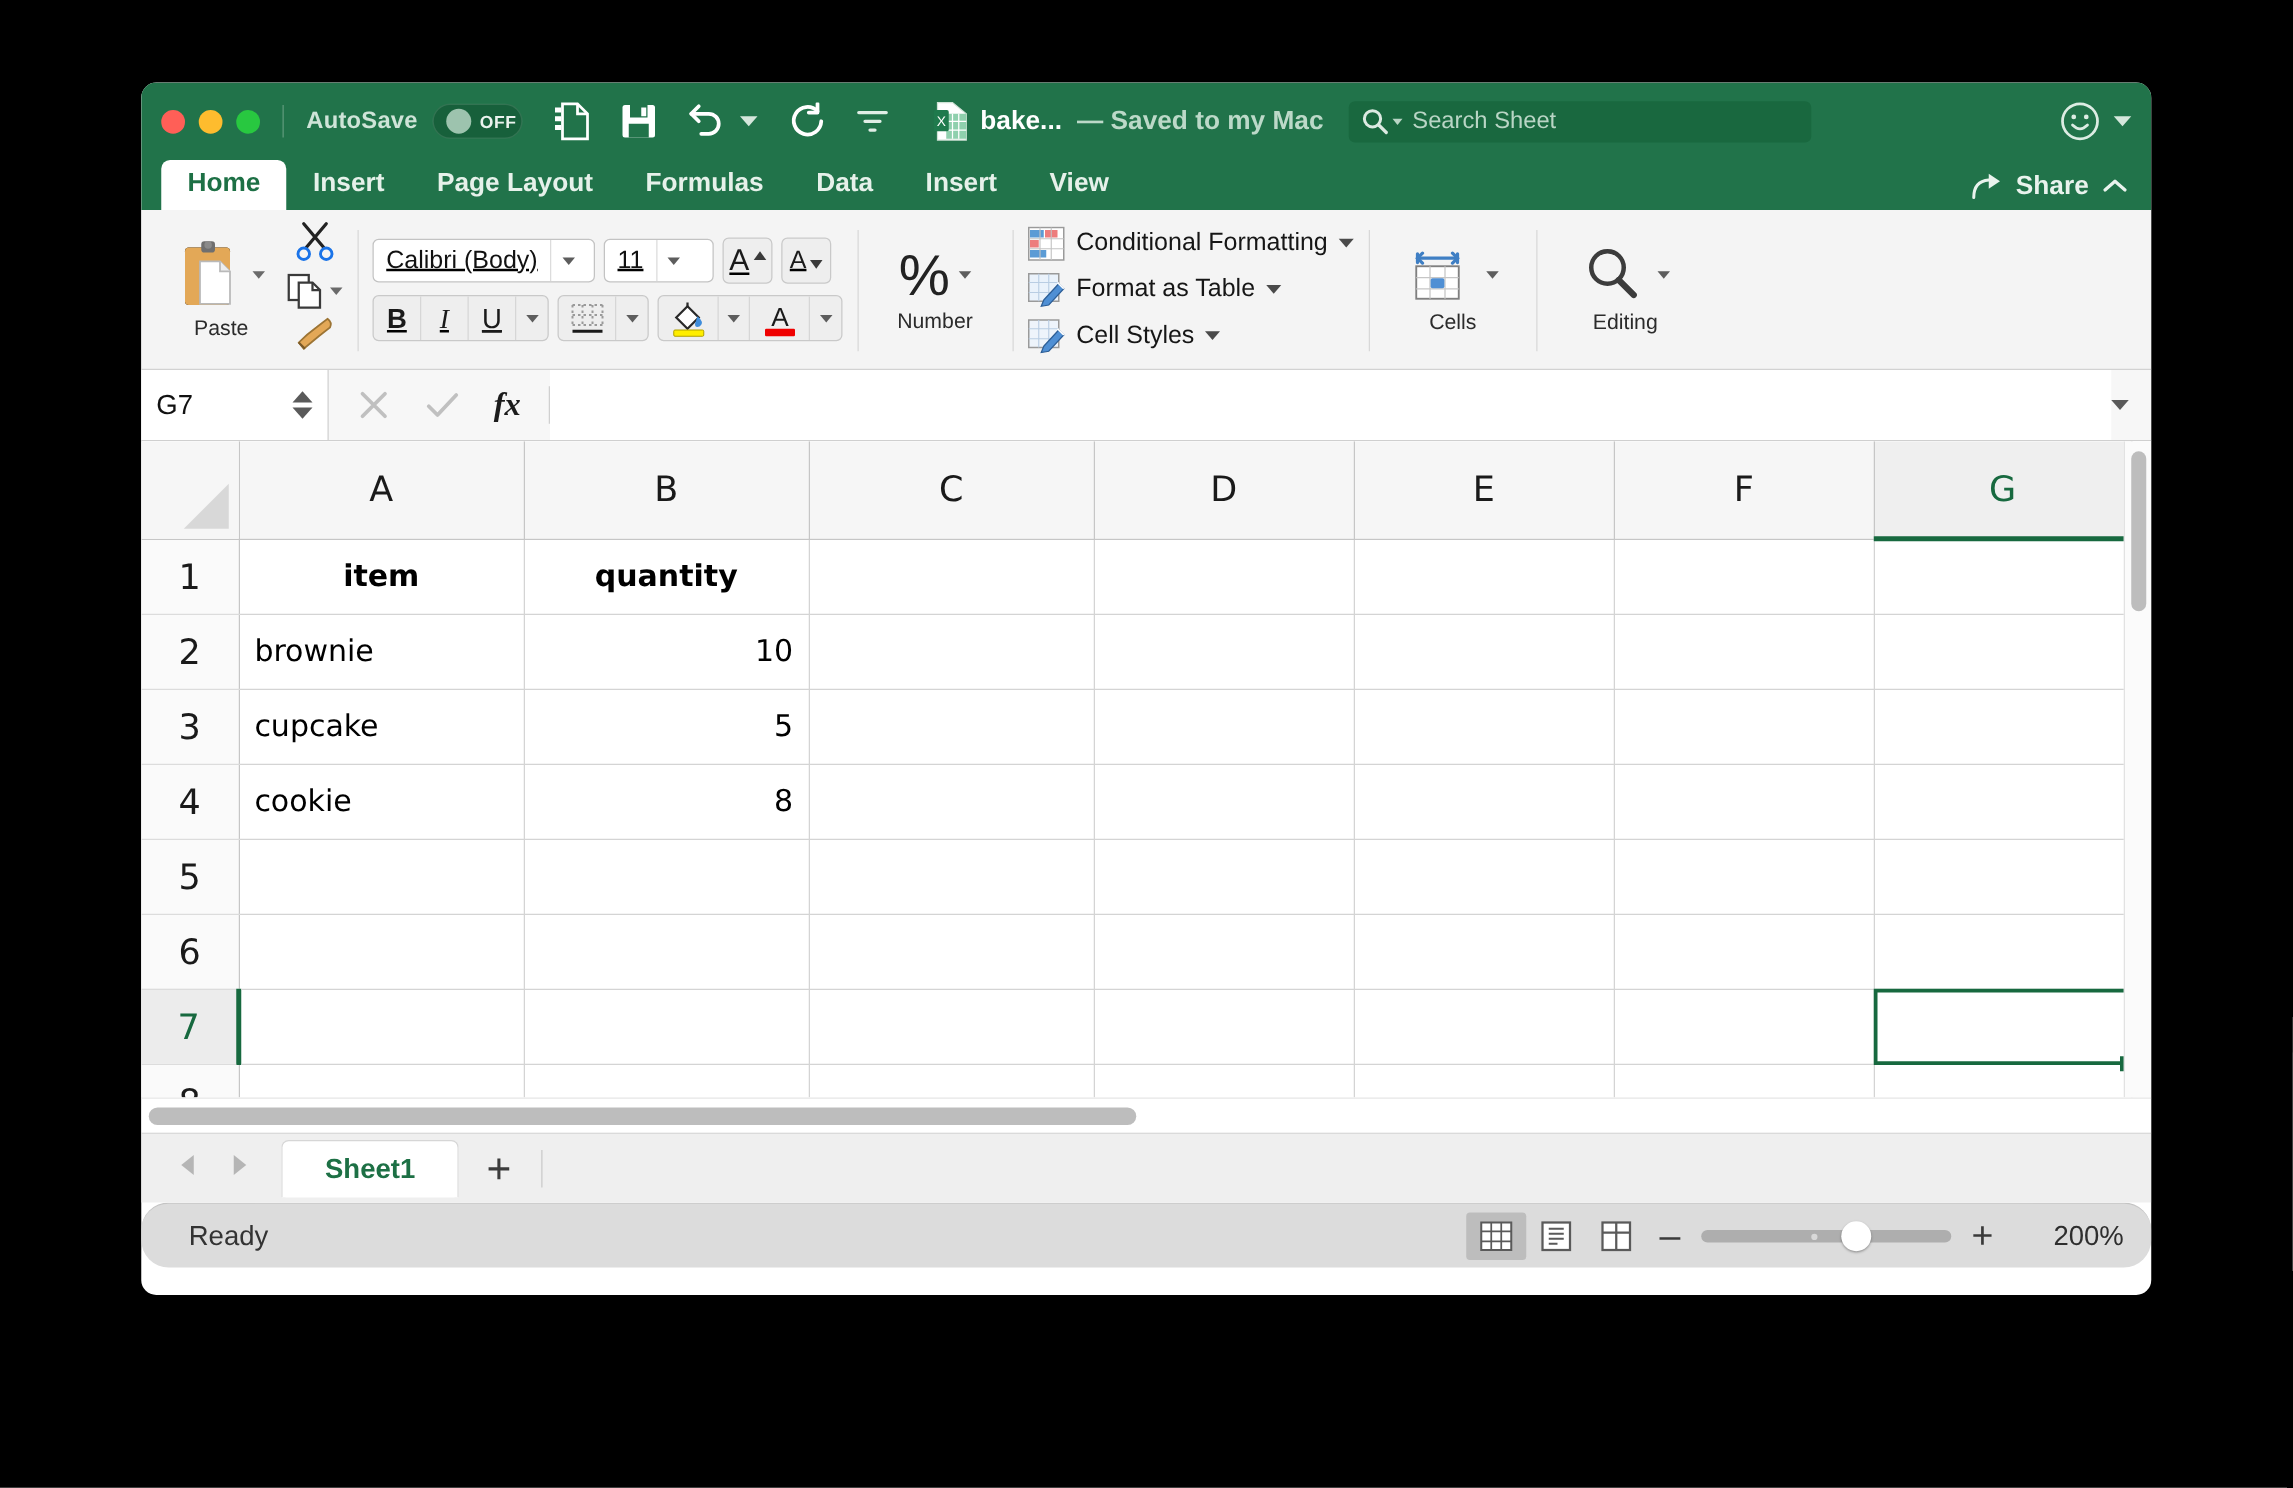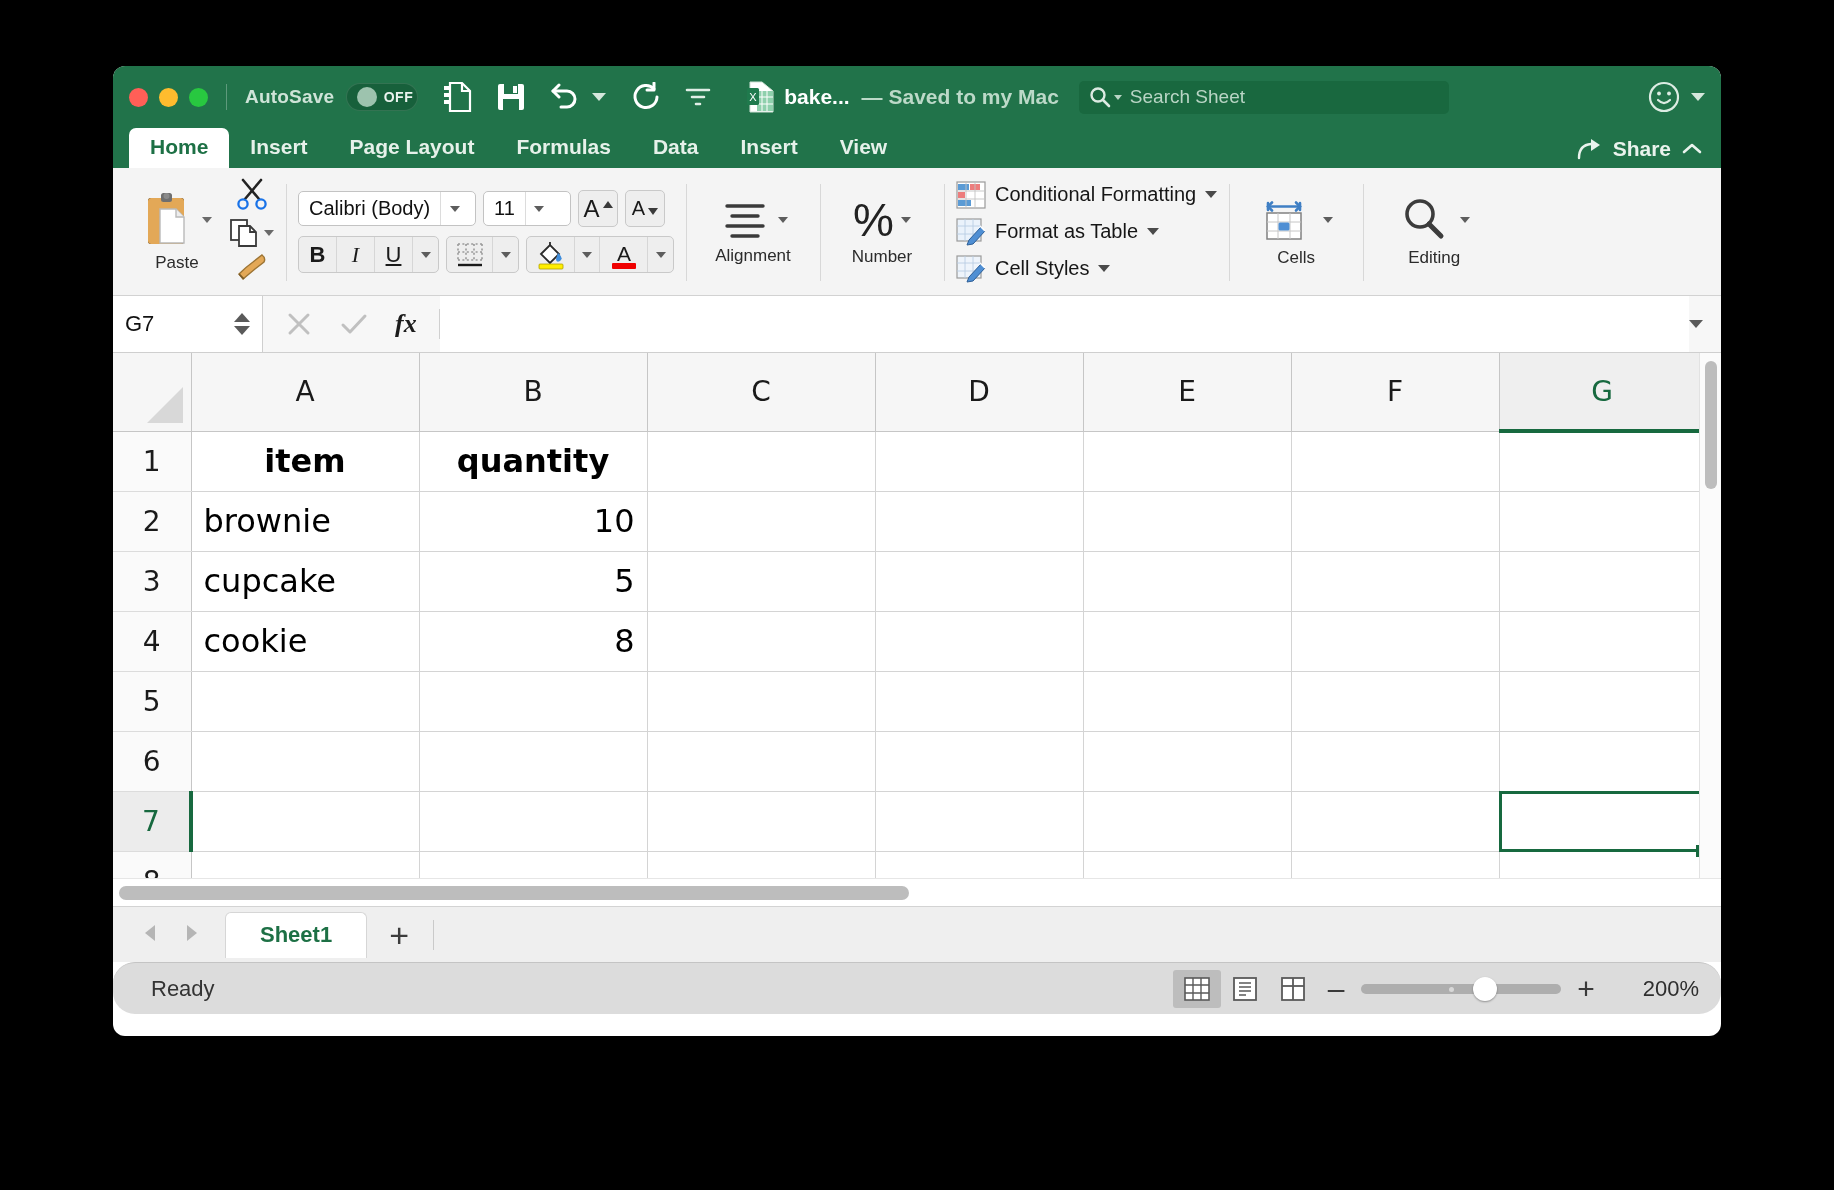--- a/index.html
+++ b/index.html
@@ -84,21 +84,21 @@
     content:""; position:absolute; left:0; top:16px; bottom:14px; width:1px; background:#d8d8d8;
   }
   .gcol { display:flex; flex-direction:column; align-items:center; justify-content:center; }
   .glabel { font-size:17px; color:#2b2b2b; margin-top:4px; }
 
   .paste-col { width:92px; }
   .clip-caret { width:0;height:0;border-left:5px solid transparent;border-right:5px solid transparent;border-top:6px solid #6a6a6a; }
 
   .small-caret { width:0;height:0;border-left:5px solid transparent;border-right:5px solid transparent;border-top:6px solid #5d5d5d; }
 
-  .fontrow { display:flex; align-items:center; gap:7px; }
+  .fontrow { display:flex; align-items:center; gap:7px;text-decoration:underline; }
   .combo {
     height:35px; background:#fff; border:1px solid #c3c3c3; border-radius:5px;
     display:flex; align-items:center; overflow:hidden;
   }
   .combo .cval { font-size:20px; color:#111; padding:0 10px; white-space:nowrap; }
   .combo .cbtn { width:28px; height:100%; border-left:1px solid #dcdcdc; display:flex; align-items:center; justify-content:center; }
   .fontname { width:178px; }
   .fontsize { width:88px; }
 
   .btn-group { display:flex; align-items:center; background:#eeeeee; border:1px solid #c9c9c9; border-radius:5px; height:37px; overflow:hidden; }
@@ -151,21 +151,21 @@
   }
   th.colhdr.sel { color:#17693f; border-bottom:4px solid #17693f; background:#efefef; }
   th.rowhdr {
     width:78px; background:#fafafa; border-right:1px solid #c6c6c6; border-bottom:1px solid #dcdcdc;
     font-size:28px; font-weight:400; color:#1a1a1a; font-family:"DejaVu Sans", sans-serif;
     text-align:center;
   }
   th.rowhdr.sel { color:#17693f; background:#ececec; border-right:4px solid #17693f; }
   td.cell {
     height:60px; border-right:1px solid #d4d4d4; border-bottom:1px solid #d4d4d4;
-    font-size:32px; color:#000; padding:2px 12px; font-family:"DejaVu Sans", sans-serif;
+    font-size:24px; color:#000; padding:2px 12px; font-family:"DejaVu Sans", sans-serif;
     background:#fff; vertical-align:middle;
   }
   td.cell.hdrcell { font-weight:700; text-align:center; }
   td.cell.num { text-align:right; }
   td.cell.txt { text-align:left; }
 
   .selbox {
     position:absolute; border:3px solid #17693f; pointer-events:none;
   }
   .fillhandle { position:absolute; width:12px; height:12px; background:#17693f; }
@@ -429,36 +429,20 @@
                 </svg>
               </div>
               <div class="cbtn-s">
                   <div class="small-caret"></div>
                 </div>
             </div>
           </div>
         </div>
       </div>
 
-      <div class="rgroup">
-        <div class="gcol" style="width:110px;">
-          <div style="display:flex;align-items:center;gap:7px;">
-            <svg width="52" height="44" viewBox="0 0 52 44">
-              <g stroke="#3a3a3a" stroke-width="3.4" stroke-linecap="round">
-                <path d="M8 8 h36"></path>
-                  <path d="M13 18 h26"></path>
-                  <path d="M8 28 h36"></path>
-                  <path d="M13 38 h26"></path>
-              </g>
-            </svg>
-            <div class="small-caret"></div>
-          </div>
-          <div class="glabel">Alignment</div>
-        </div>
-      </div>
 
       <div class="rgroup">
         <div class="gcol" style="width:100px;">
           <div style="display:flex;align-items:center;gap:7px;">
             <span style="font-size:46px;font-weight:400;color:#222;line-height:1;">%</span>
             <div class="small-caret"></div>
           </div>
           <div class="glabel">Number</div>
         </div>
       </div>

